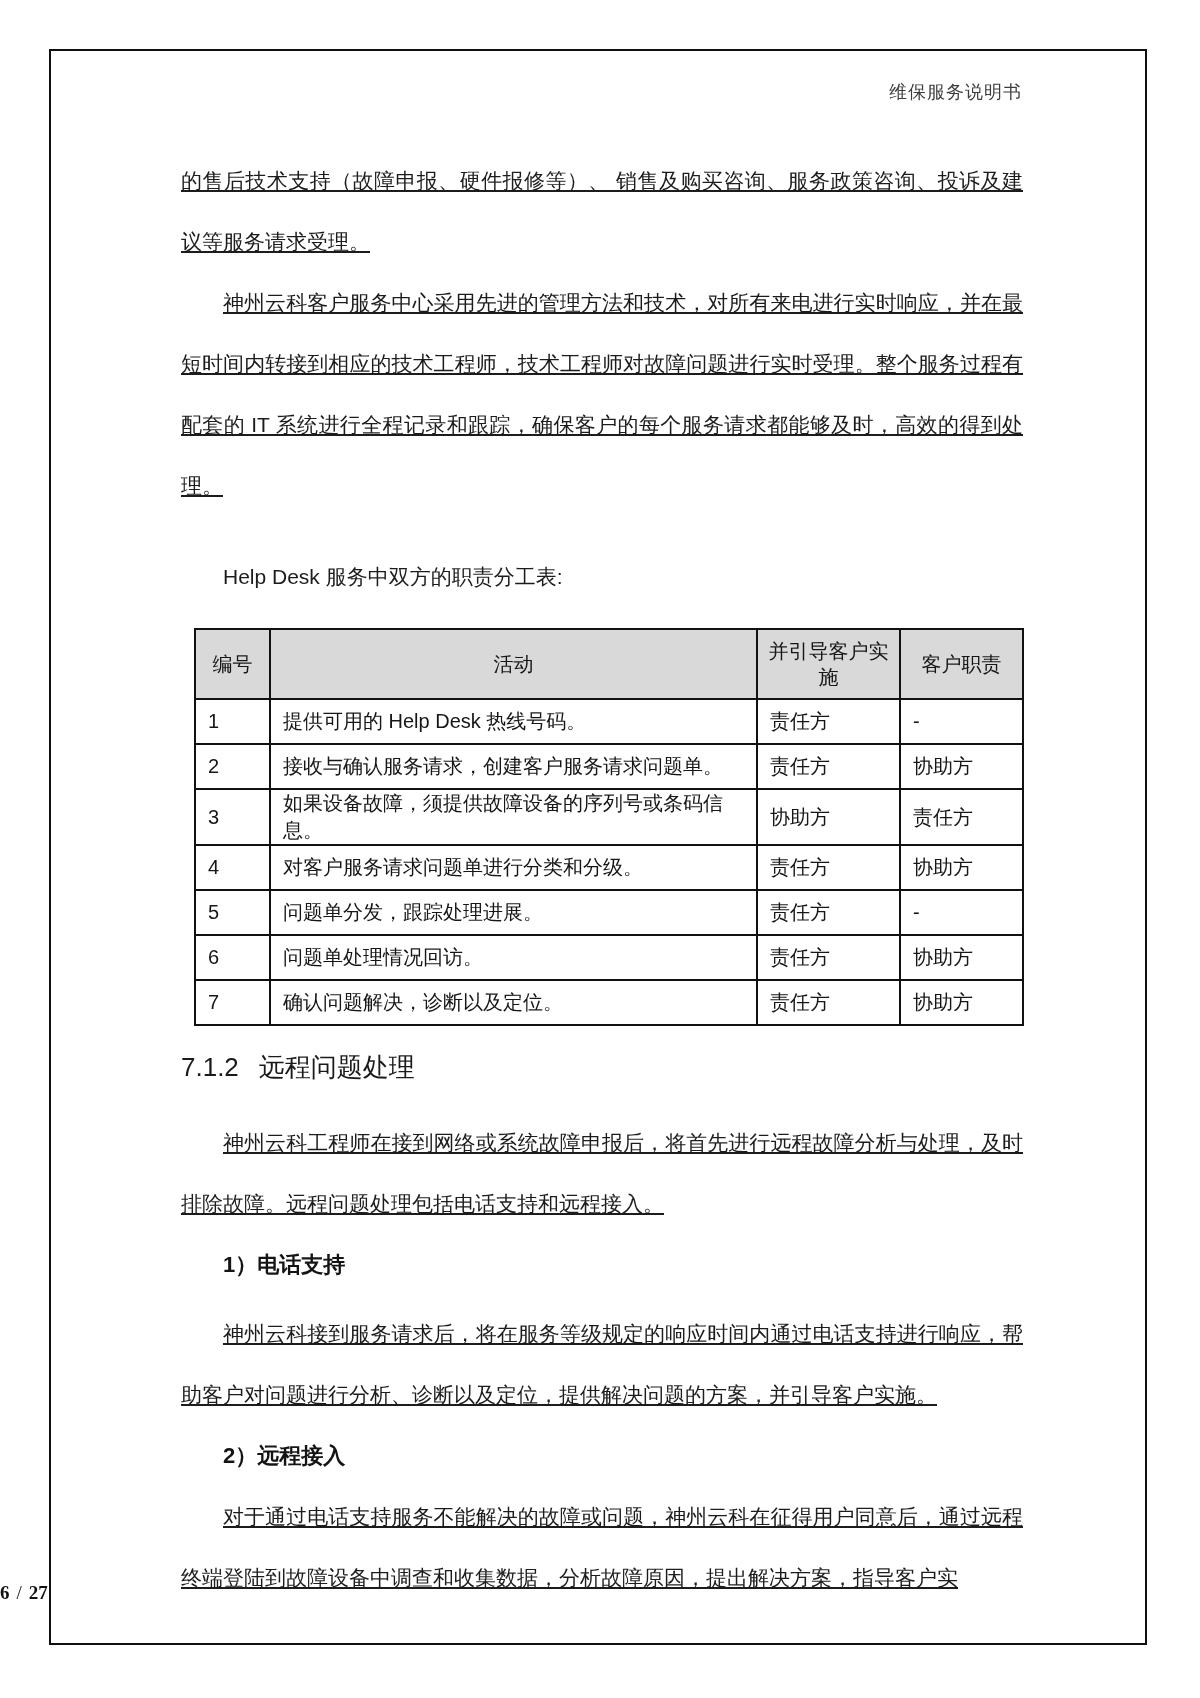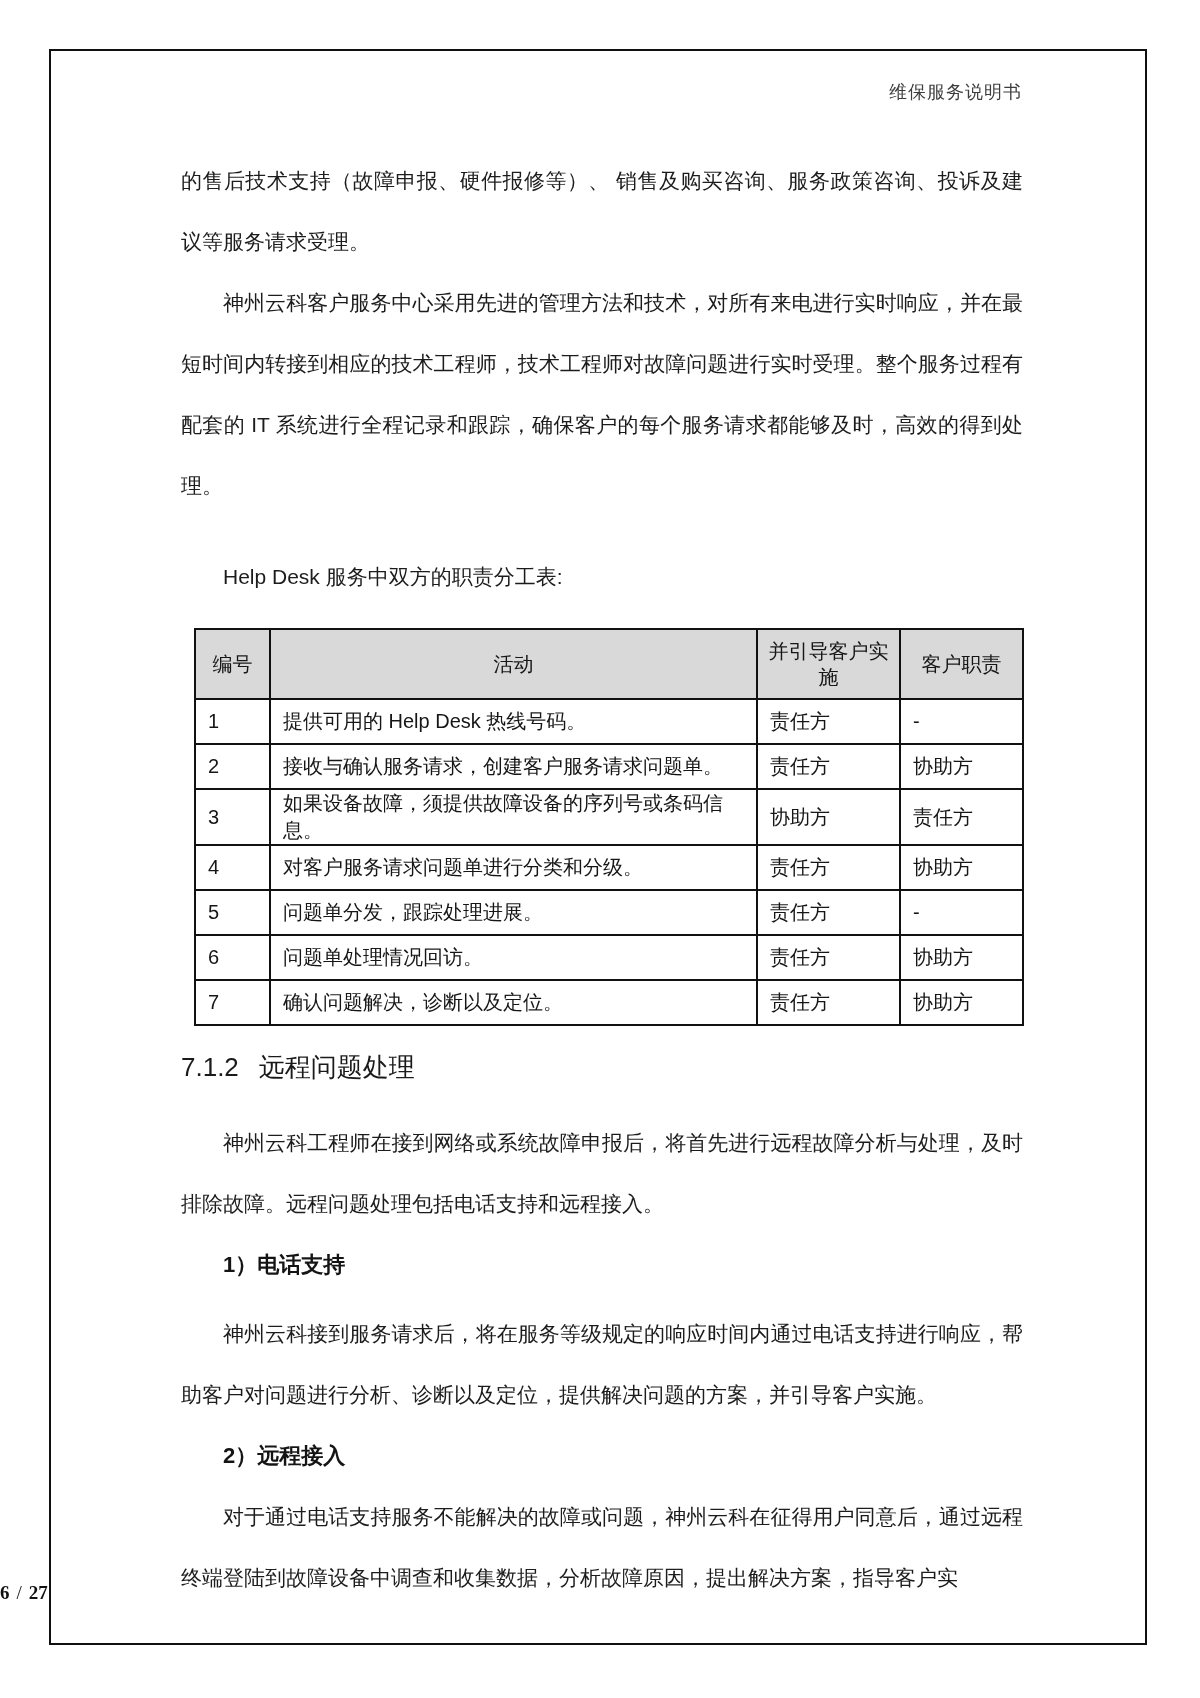--- a/index.html
+++ b/index.html
@@ -11,21 +11,21 @@
   .border-box {
     position:absolute; left:49px; top:49px; width:1098px; height:1596px;
     border:2px solid #101010; box-sizing:border-box;
   }
   .doc-header {
     position:absolute; top:80px; left:180px; width:842px; text-align:right;
     font-family:"Liberation Serif","DejaVu Serif",serif; font-size:18px;
     color:#3d3d3d; letter-spacing:1px;
   }
   .main { position:absolute; top:150px; left:181px; width:842px; }
-  .para { font-size:21px; line-height:61px; text-align:justify; margin:0; }
+  .para { font-size:21px; line-height:61px; text-align:justify; margin:0;text-decoration:underline; }
   .indent { text-indent:42px; }
   .caption { margin-top:30px; font-size:21px; line-height:61px; text-indent:42px; }
   table.resp {
     border-collapse:collapse; margin:4px 0 0 13px; width:828px;
     table-layout:fixed; font-size:20px; color:#161616;
   }
   table.resp col.c-no { width:75px; }
   table.resp col.c-act { width:487px; }
   table.resp col.c-vendor { width:143px; }
   table.resp col.c-cust { width:123px; }

